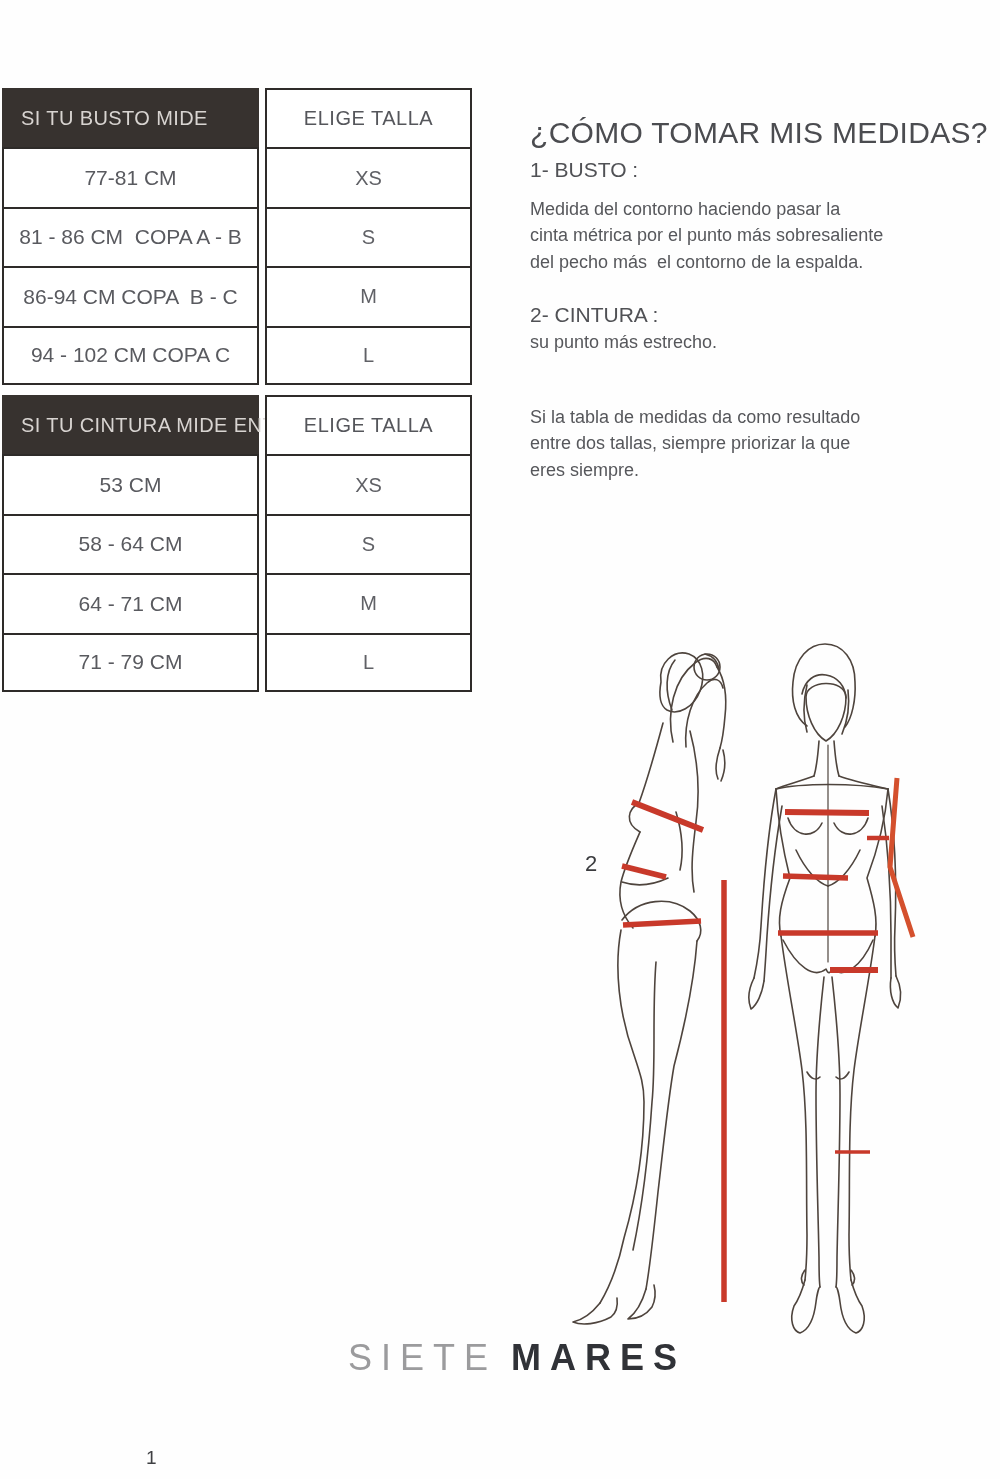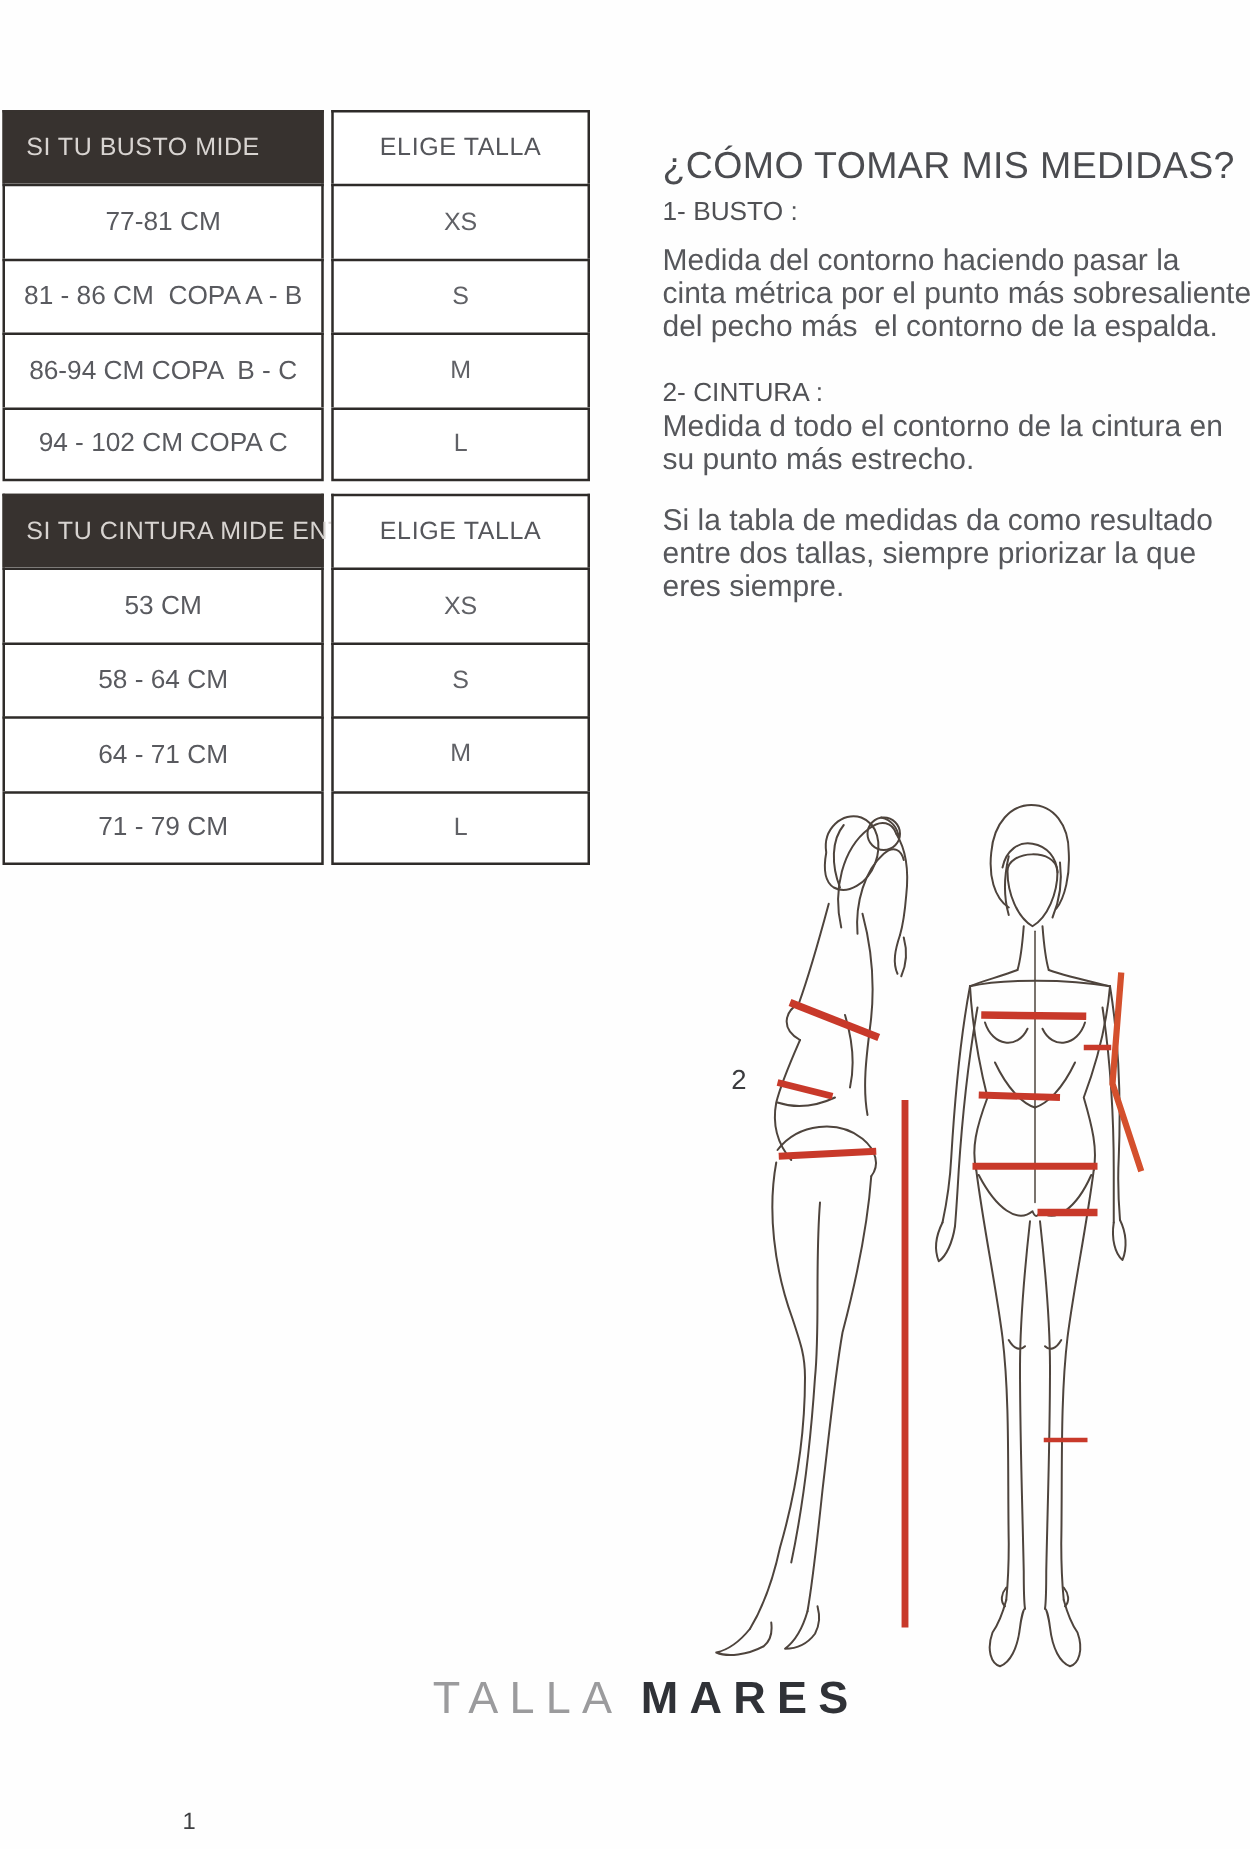--- a/index.html
+++ b/index.html
@@ -30,21 +30,21 @@
     justify-content:flex-start;padding-left:17px;font-size:20px;letter-spacing:.4px;
   }
   .cell.head-light{font-size:20px;letter-spacing:.5px;color:#55565b;}
   .cell.size{font-size:20px;color:#606166;}
   
   .rt{position:absolute;left:530px;}
   .measures-heading{top:116px;font-size:30px;color:#4b4c50;letter-spacing:.3px;white-space:pre;}
   .sec-title{font-size:21px;color:#505155;white-space:pre;}
   #sec1-title{top:158px;}
   #sec2-title{top:303px;}
-  .body-lines{font-size:24px;color:#56575b;}
+  .body-lines{font-size:18px;color:#56575b;}
   .body-lines div{white-space:pre;line-height:26.3px;}
   #sec1-body{top:196px;}
   #sec2-body{top:329px;}
   #note-body{top:404px;}
   
   .figure-svg{position:absolute;left:555px;top:630px;}
   .measure-label{
     position:absolute;left:585px;top:851px;font-size:22px;color:#3a3b3e;
   }
   
@@ -97,21 +97,20 @@
 
   <div class="rt sec-title" id="sec1-title">1- BUSTO :</div>
   <div class="rt body-lines" id="sec1-body">
     <div>Medida del contorno haciendo pasar la</div>
     <div>cinta métrica por el punto más sobresaliente</div>
     <div>del pecho más  el contorno de la espalda.</div>
   </div>
 
   <div class="rt sec-title" id="sec2-title">2- CINTURA :</div>
   <div class="rt body-lines" id="sec2-body">
-    <div>Medida d todo el contorno de la cintura en</div>
     <div>su punto más estrecho.</div>
   </div>
 
   <div class="rt body-lines" id="note-body">
     <div>Si la tabla de medidas da como resultado</div>
     <div>entre dos tallas, siempre priorizar la que</div>
     <div>eres siempre.</div>
   </div>
 
   <svg class="figure-svg" width="410" height="705" viewBox="0 0 410 705">
@@ -188,18 +187,18 @@
       <line x1="223" y1="303" x2="323" y2="303" stroke-width="5.5"></line>
       <line x1="275" y1="340" x2="323" y2="340" stroke-width="6"></line>
       <line x1="280" y1="522" x2="315" y2="522" stroke-width="3.5"></line>
       <polyline points="342,148 335,237 358,307" stroke="#d4502d" stroke-width="5"></polyline>
     </g>
   </svg>
 
   <div class="measure-label">2</div>
 
   <div class="brand">
-    <span class="siete">TALLA</span><span class="mares">MARES</span>
+    <span class="siete">SIETE</span><span class="mares">MARES</span>
   </div>
 
   <div class="page-number">1</div>
 
 </div>
 
 </body></html>

